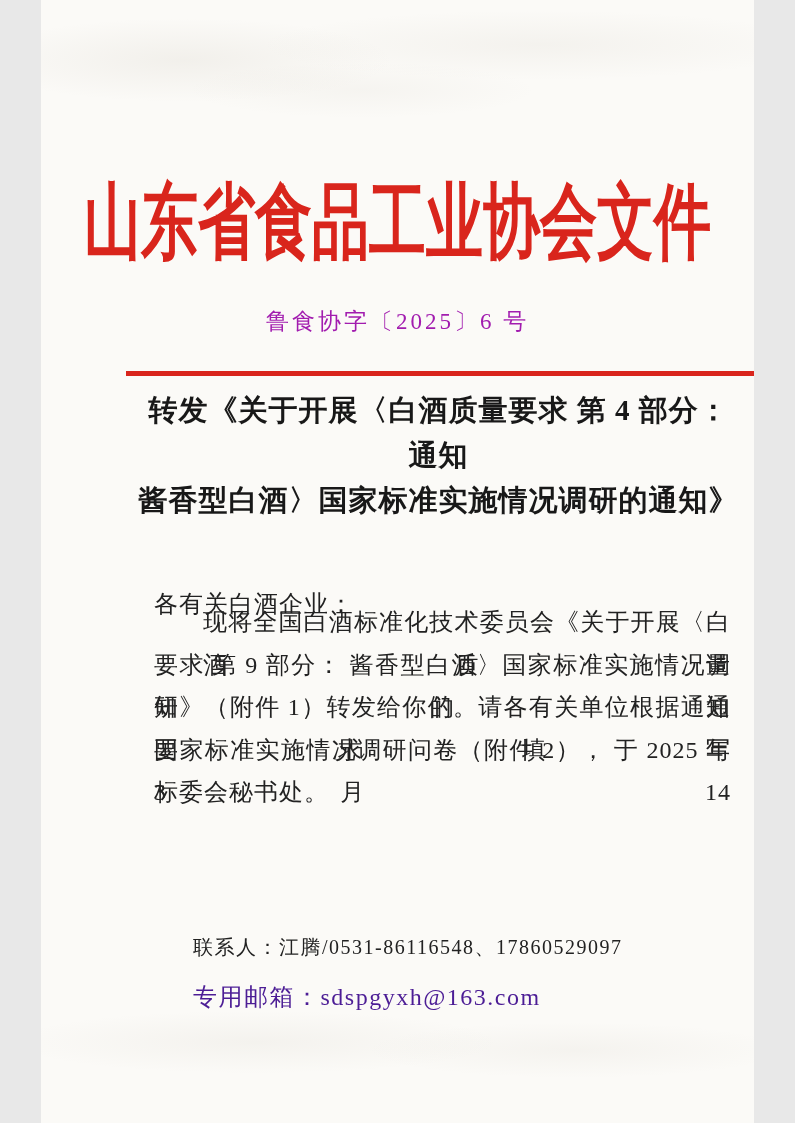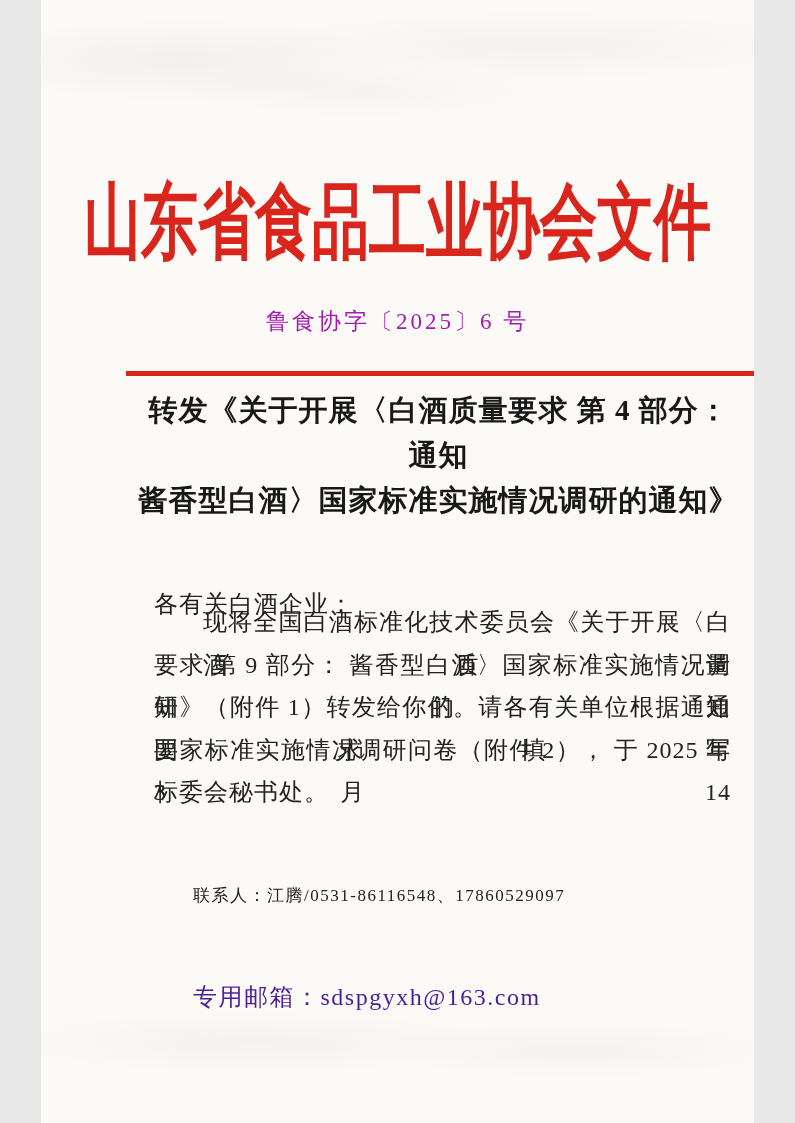--- a/index.html
+++ b/index.html
@@ -116,23 +116,23 @@
     white-space: normal;
     text-align: justify;
     text-align-last: justify;
   }
   .body-line.indent {
     padding-left: 49px;
   }
 
   .contact-person {
     position: absolute;
-    top: 884px;
+    top: 934px;
     left: 152px;
-    font-size: 17px;
+    font-size: 20px;
     letter-spacing: 1.5px;
     color: #222;
   }
   .contact-email {
     position: absolute;
     top: 981px;
     left: 152px;
     font-size: 24px;
     letter-spacing: 1.5px;
     color: #4c1d95;

